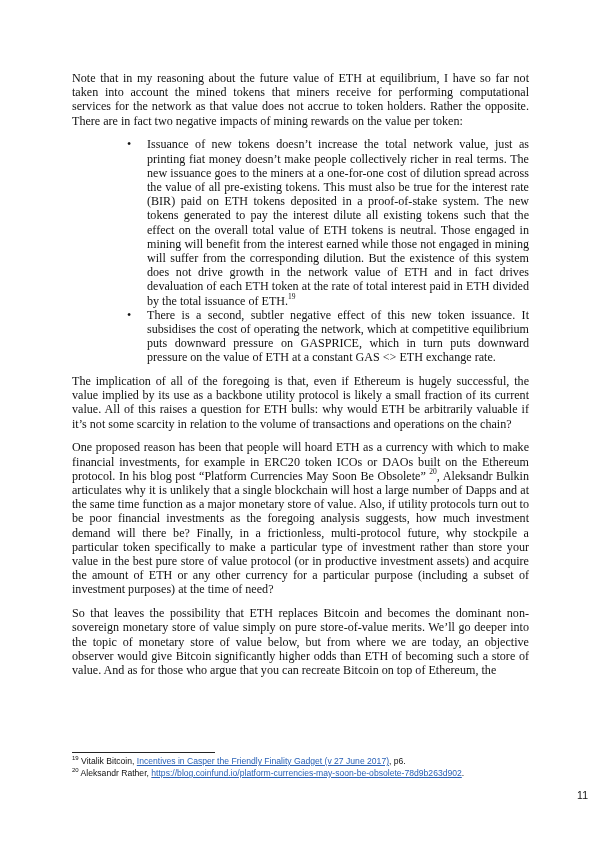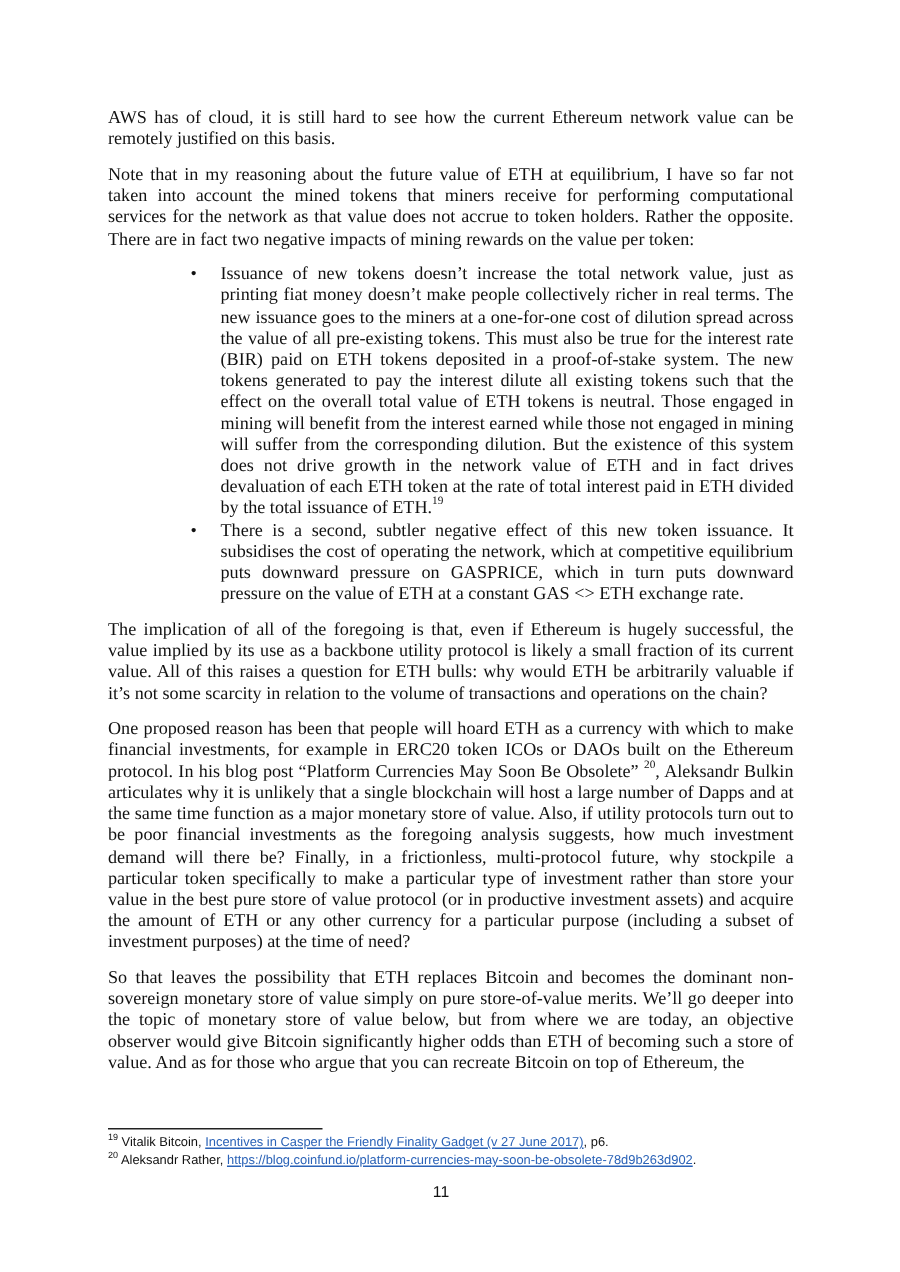--- a/index.html
+++ b/index.html
@@ -75,31 +75,30 @@
     }
     .footnotes a {
       color: #2a62b7;
       text-decoration: underline;
     }
     .page-number {
       position: absolute;
       left: 0;
       width: 588px;
       top: 789px;
-      text-align: center;
+      text-align: right;
       font-family: "Liberation Sans", "DejaVu Sans", sans-serif;
       font-size: 10.5px;
       color: #111;
     }
   </style>
 </head>
 <body>
 
 <div class="page">
-  <p class="body">AWS has of cloud, it is still hard to see how the current Ethereum network value can be remotely justified on this basis.</p>
 
   <p class="body">Note that in my reasoning about the future value of ETH at equilibrium, I have so far not taken into account the mined tokens that miners receive for performing computational services for the network as that value does not accrue to token holders.  Rather the opposite. There are in fact two negative impacts of mining rewards on the value per token:</p>
 
   <ul class="bullets">
     <li>
       <span class="bullet-dot">•</span>
       <span>Issuance of new tokens doesn’t increase the total network value, just as printing fiat money doesn’t make people collectively richer in real terms.  The new issuance goes to the miners at a one-for-one cost of dilution spread across the value of all pre-existing tokens. This must also be true for the interest rate (BIR) paid on ETH tokens deposited in a proof-of-stake system.  The new tokens generated to pay the interest dilute all existing tokens such that the effect on the overall total value of ETH tokens is neutral.  Those engaged in mining will benefit from the interest earned while those not engaged in mining will suffer from the corresponding dilution. But the existence of this system does not drive growth in the network value of ETH and in fact drives devaluation of each ETH token at the rate of total interest paid in ETH divided by the total issuance of ETH.</span><sup>19</sup>
     </li>
     <li>
       <span class="bullet-dot">•</span>

